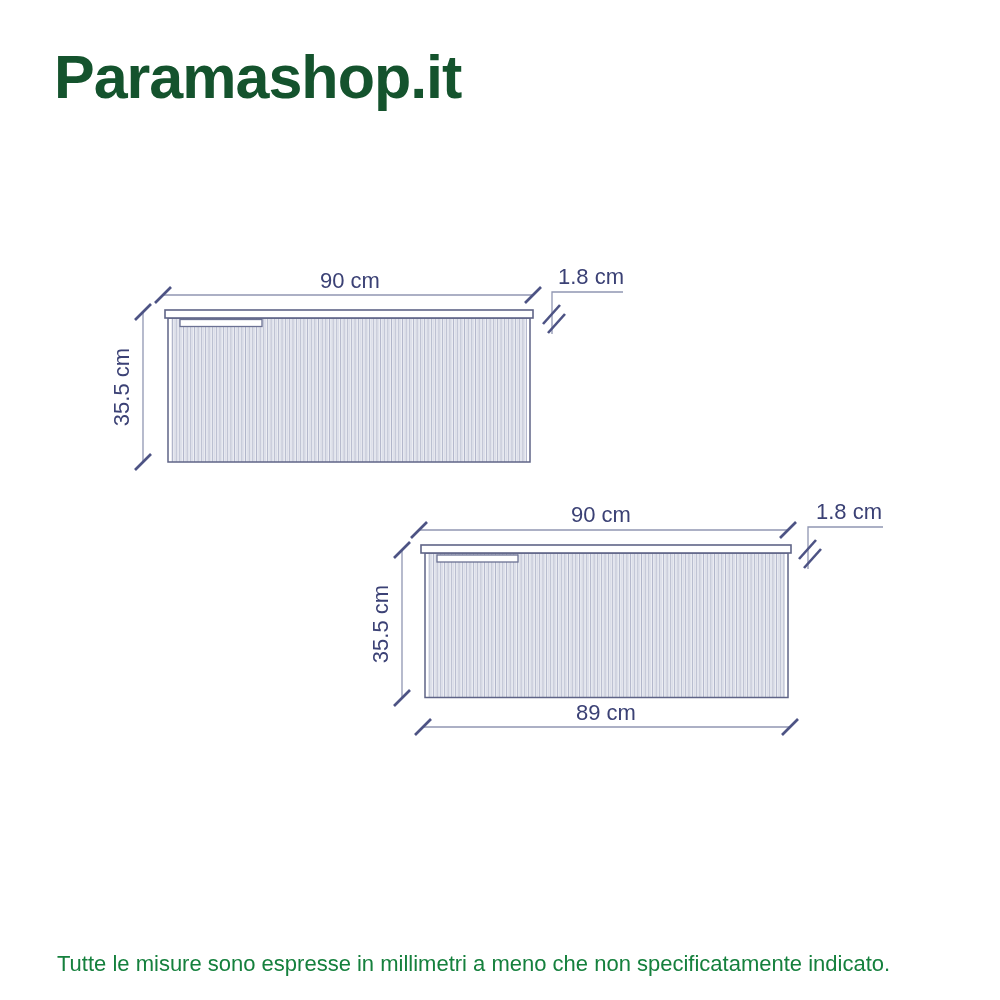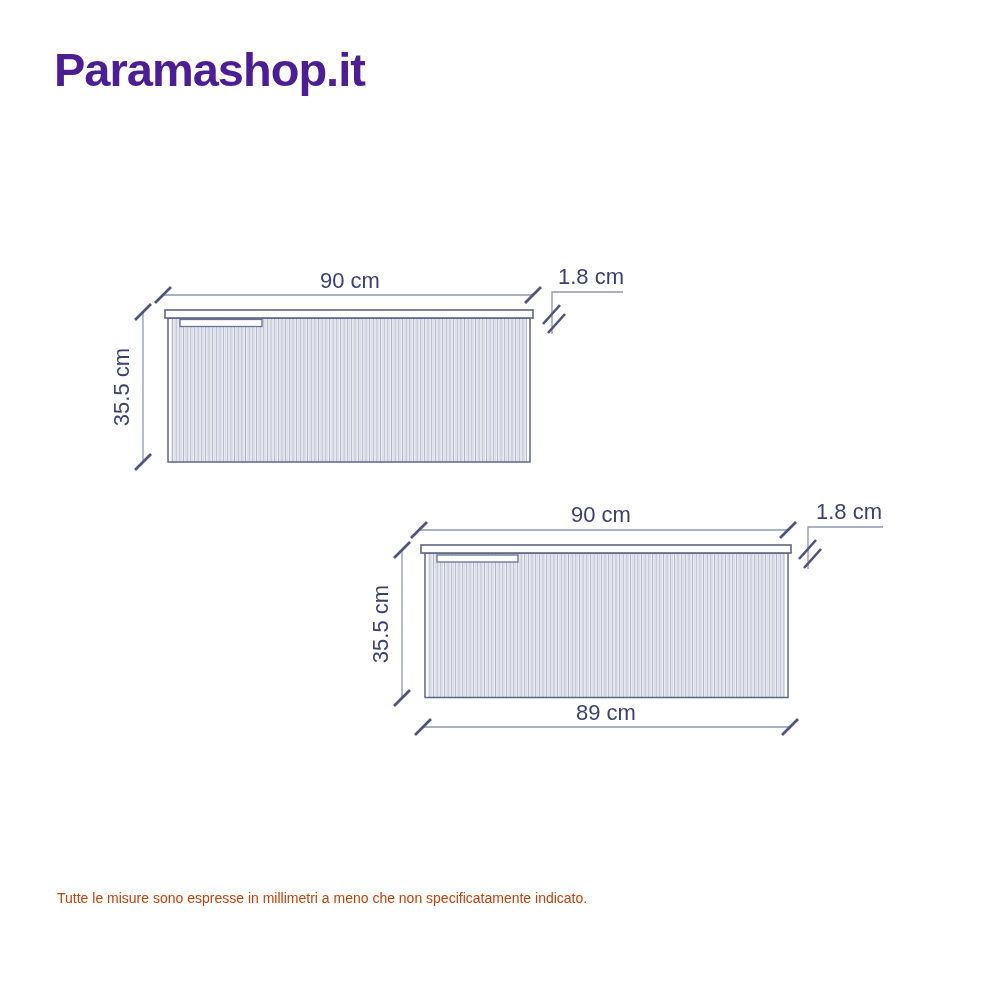--- a/index.html
+++ b/index.html
@@ -12,24 +12,24 @@
     width: 1000px;
     height: 1000px;
     background: #ffffff;
     overflow: hidden;
     font-family: "Liberation Sans", sans-serif;
   }
   .logo {
     position: absolute;
     left: 54px;
     top: 42px;
-    font-size: 47px;
+    font-size: 61px;
     font-weight: bold;
     letter-spacing: -1px;
-    color: #4c1d95;
+    color: #14532d;
     font-family: "Liberation Sans", sans-serif;
   }
   .drawing { position: absolute; }
   .drawing-1 { left: 110px; top: 260px; width: 530px; height: 215px; }
   .drawing-2 { left: 360px; top: 495px; width: 540px; height: 255px; }
 
   .dim-text {
     fill: #3b4175;
     font-size: 22px;
     font-family: "Liberation Sans", sans-serif;
@@ -54,24 +54,24 @@
     stroke-width: 1.5;
   }
   .groove {
     fill: #ffffff;
     stroke: #6b7193;
     stroke-width: 1.3;
   }
   .footer {
     position: absolute;
     left: 57px;
-    top: 884px;
-    font-size: 14px;
+    top: 950px;
+    font-size: 22px;
     line-height: 28px;
-    color: #c2410c;
+    color: #15803d;
     font-family: "Liberation Sans", sans-serif;
   }
 </style>
 </head>
 <body>
 
 <div class="canvas">
 
   <div class="logo">Paramashop.it</div>
 

